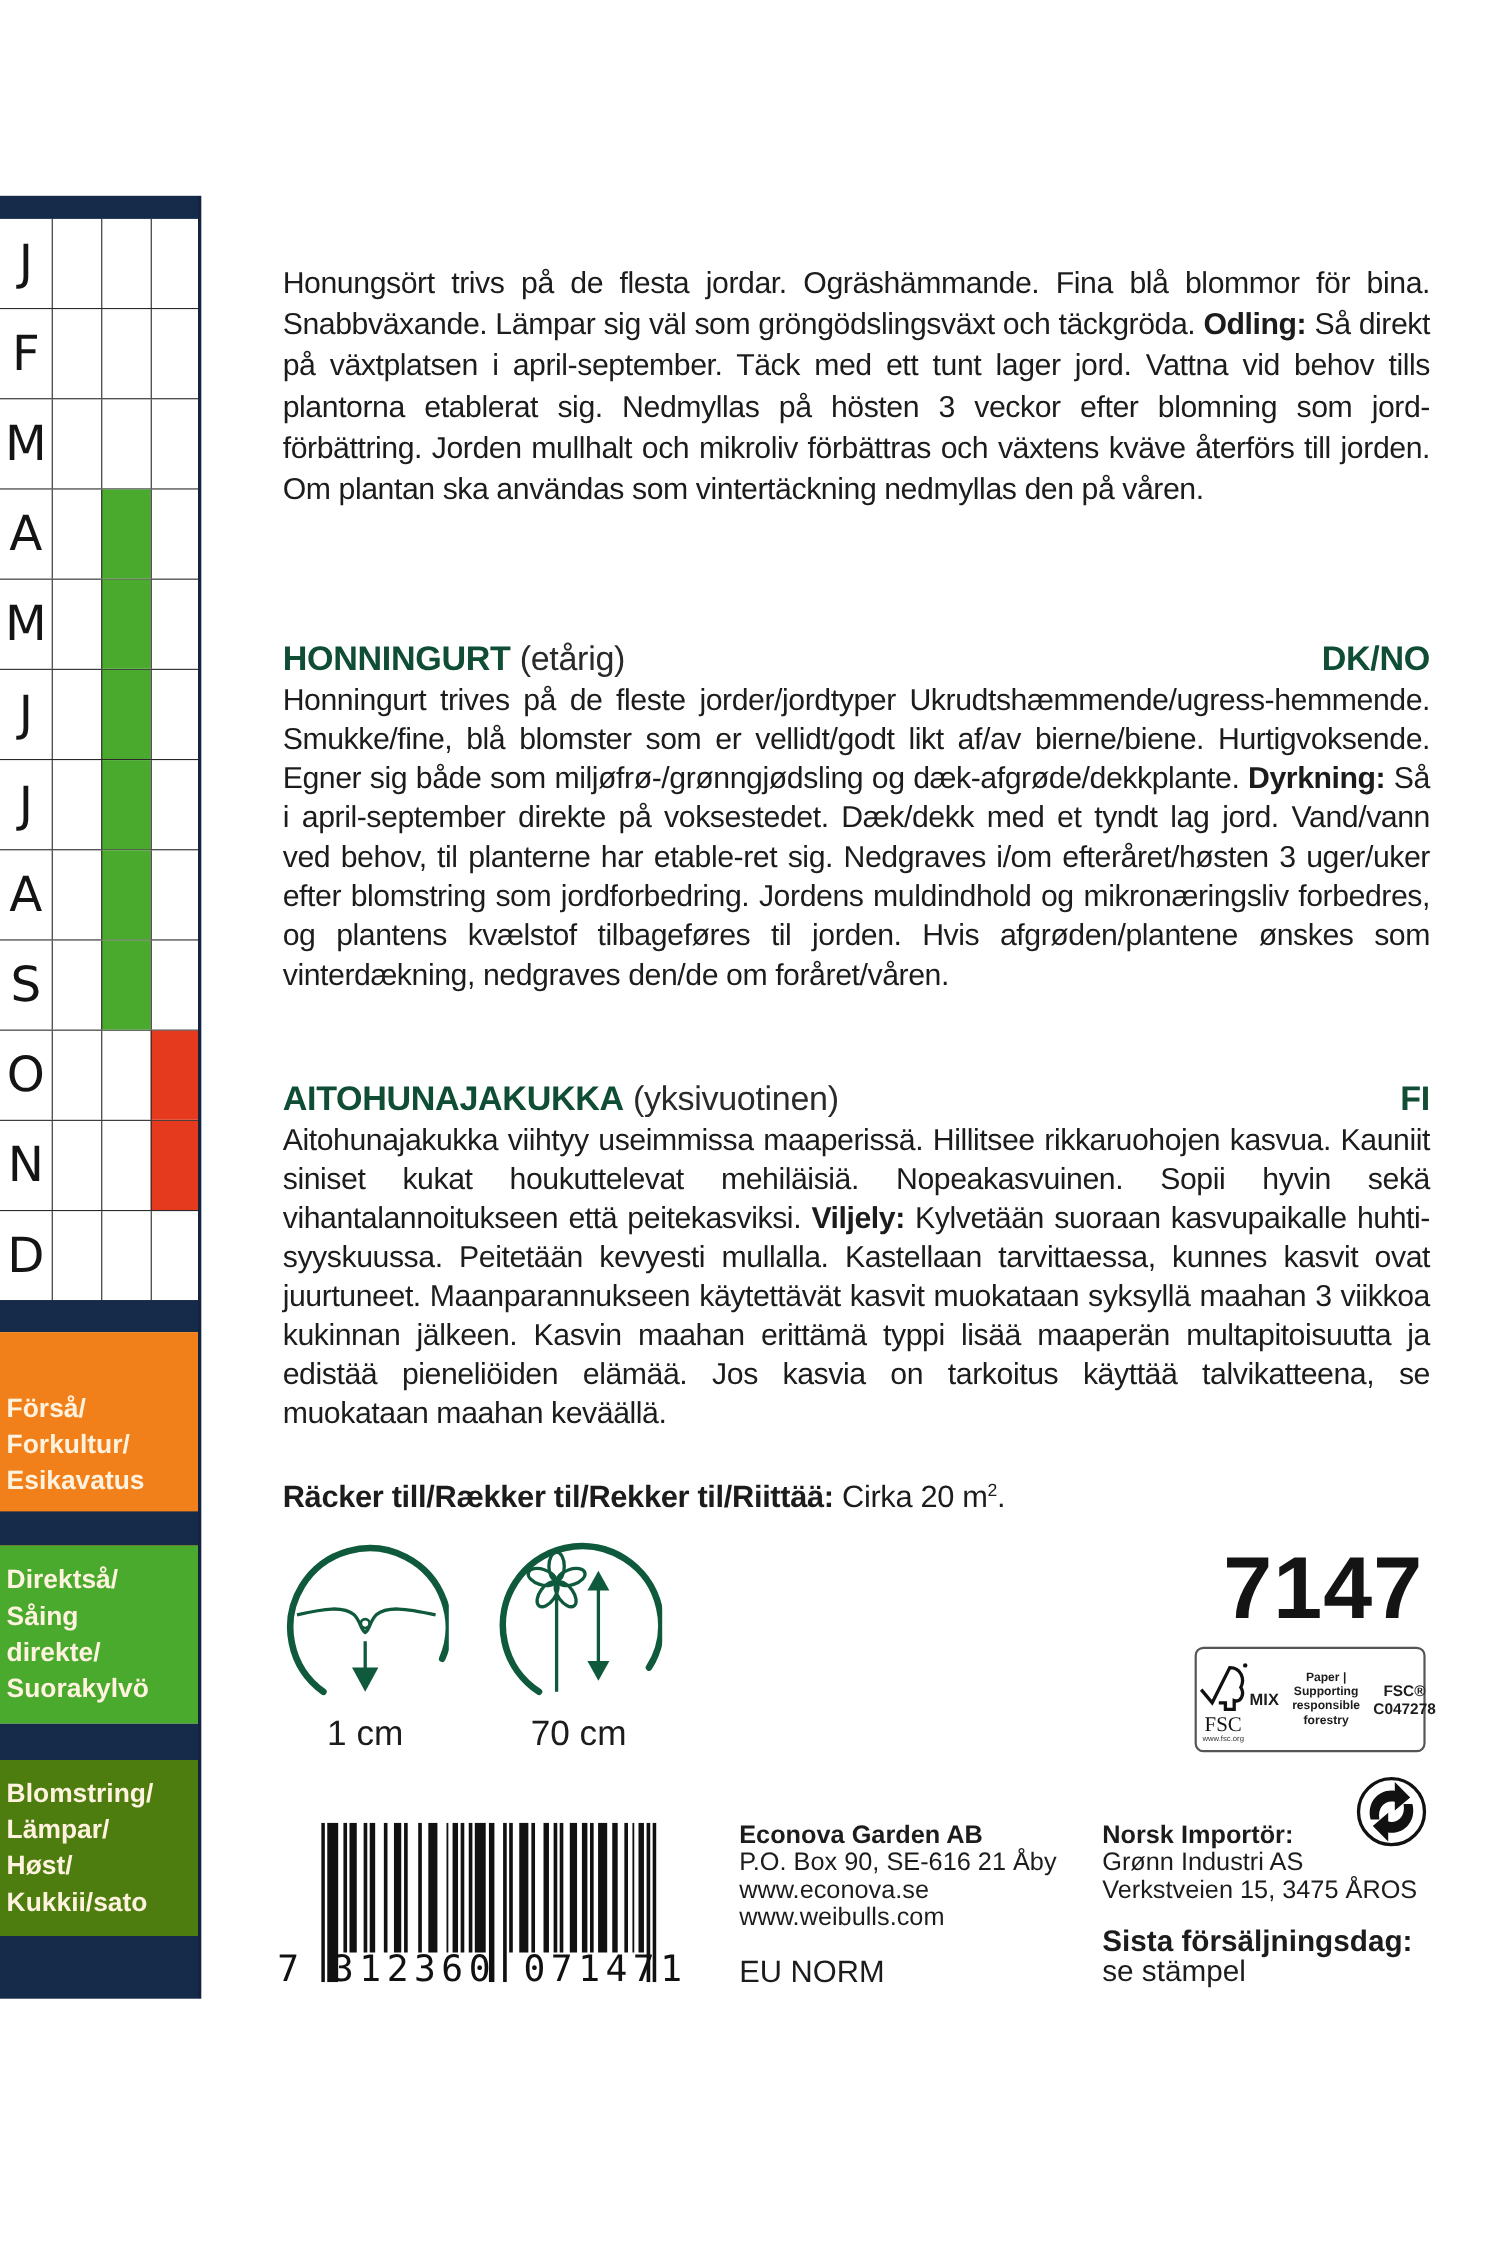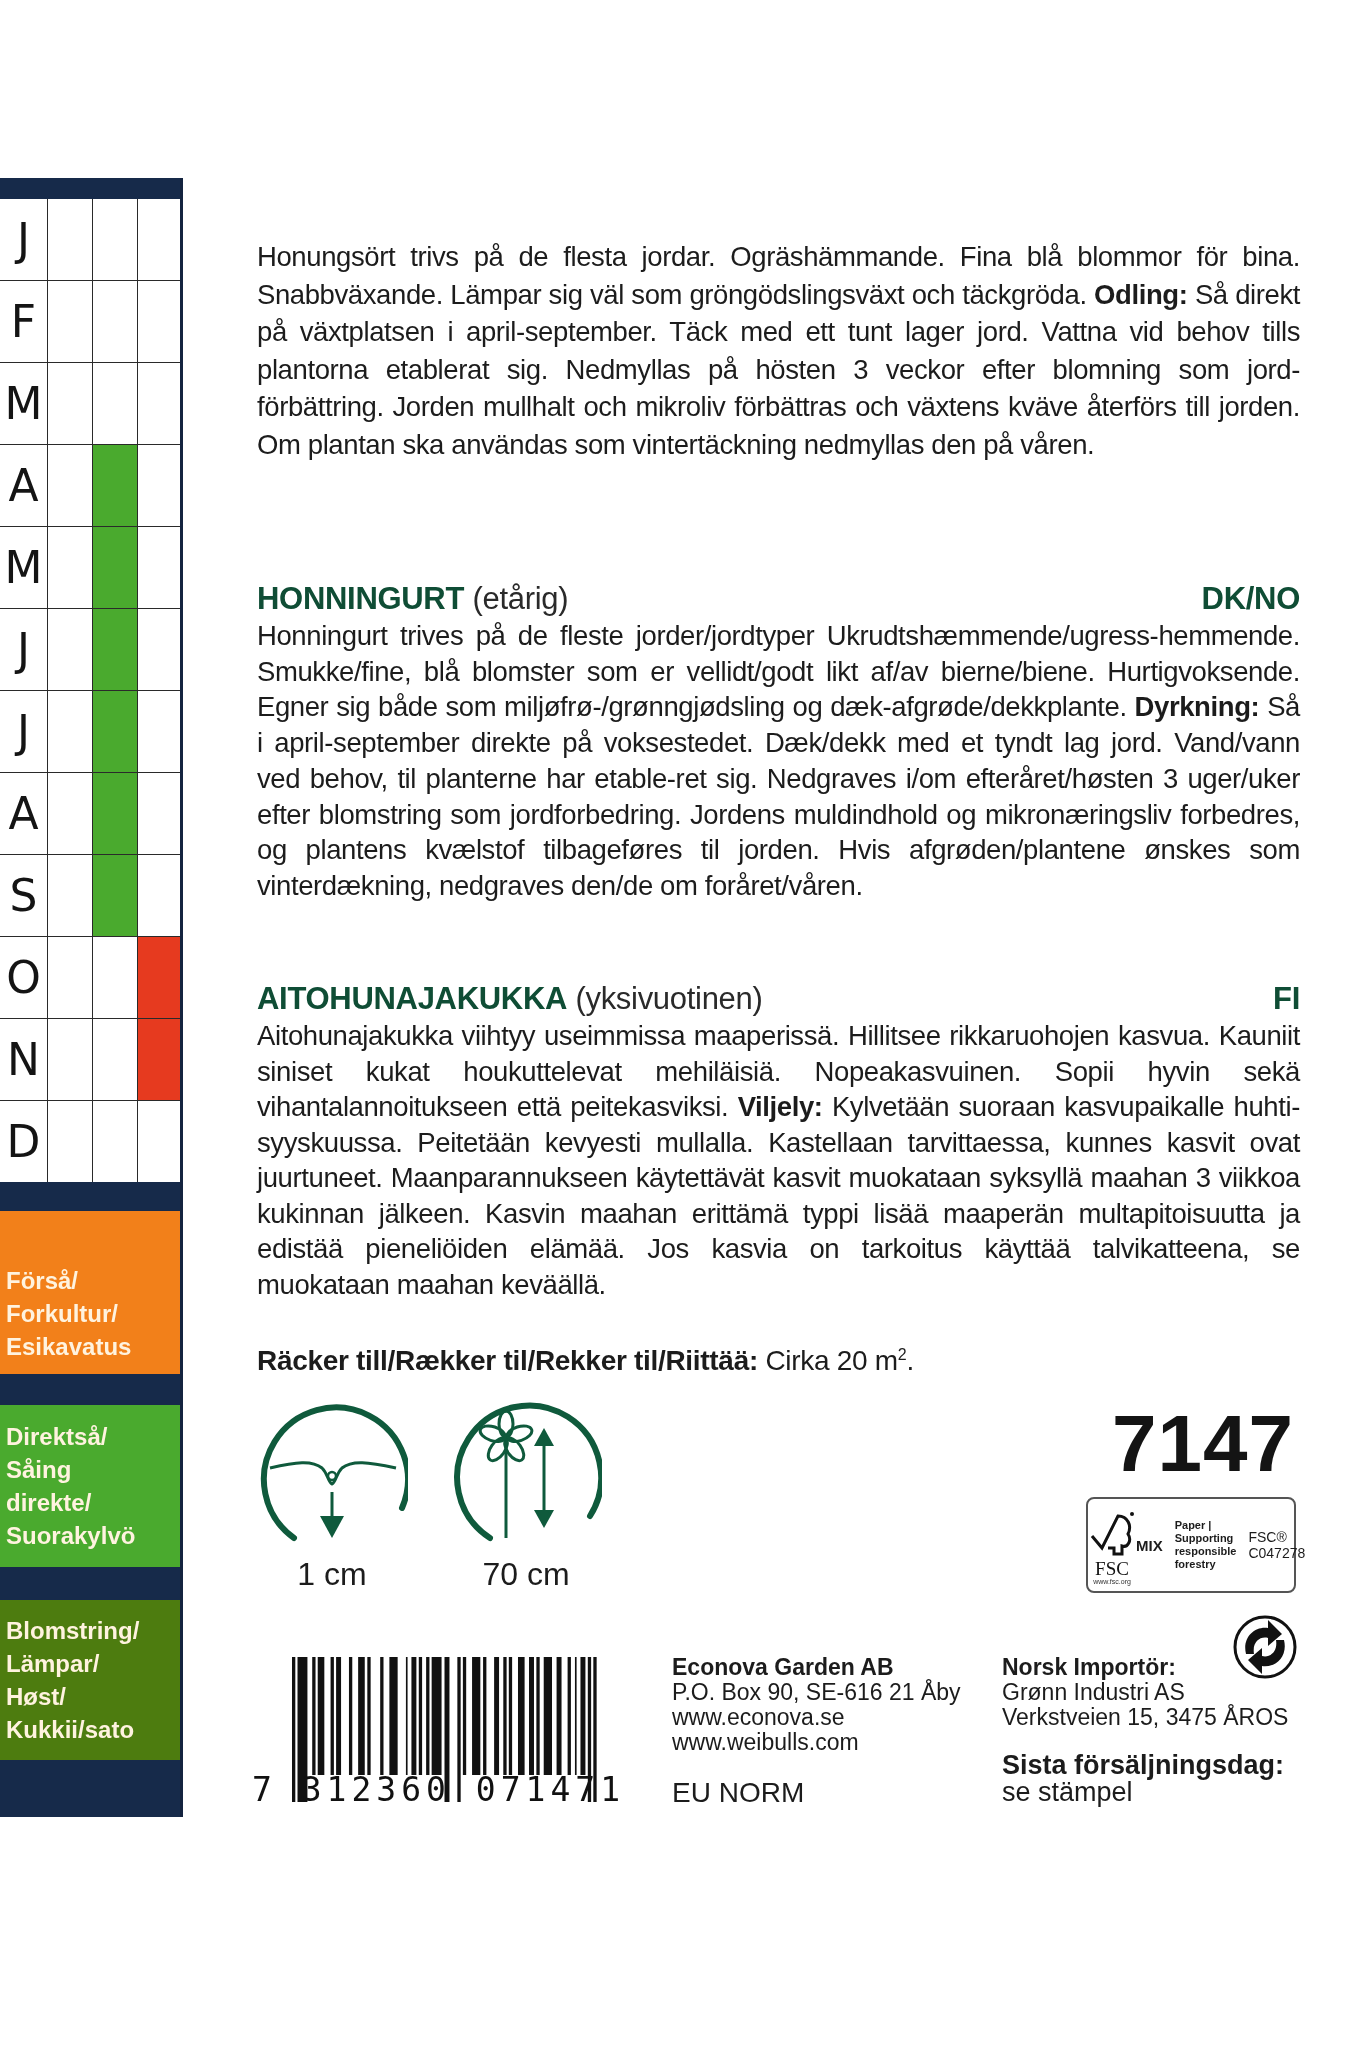--- a/index.html
+++ b/index.html
@@ -47,22 +47,22 @@
   .product-no { position: absolute; right: 72px; top: 1398px; font-size: 80px; font-weight: bold;
                 color: #141414; letter-spacing: 1px; }
 
   .fsc { position: absolute; left: 1086px; top: 1497px; width: 210px; height: 96px;
          border: 2px solid #555; border-radius: 8px; box-sizing: border-box; display: flex; }
   .fsc-left { width: 66px; display: flex; flex-direction: column; align-items: center; justify-content: flex-end; padding-bottom: 6px; }
   .fsc-mark { font-family: "Liberation Serif", serif; font-size: 19px; color: #111; line-height: 18px; }
   .fsc-url { font-size: 7px; color: #333; }
   .fsc-right { flex: 1; display: flex; flex-direction: row; align-items: center; justify-content: center; }
   .fsc-mix { font-size: 15px; font-weight: bold; }
-  .fsc-desc { font-size: 11px; font-weight: bold; text-align: left; line-height: 13px; margin: 3px 12px; }
-  .fsc-code { font-size: 14px; font-weight: normal; }
+  .fsc-desc { font-size: 11px; font-weight: bold; text-align: center; line-height: 13px; margin: 3px 12px; }
+  .fsc-code { font-size: 14px; font-weight: bold; text-align: center; }
 
   .barcode { position: absolute; left: 292px; top: 1657px; width: 305px; height: 145px; }
   .barcode-digits { position: absolute; left: 252px; top: 1770px; font-family: "DejaVu Sans Mono", monospace;
                     font-size: 33px; color: #111; letter-spacing: 5px; }
 
   .company { position: absolute; left: 672px; top: 1655px; font-size: 23px; line-height: 25px; color: #1c1c1c; }
   .company b { font-weight: bold; }
   .eunorm { position: absolute; left: 672px; top: 1777px; font-size: 28px; color: #1c1c1c; }
 
   .importer { position: absolute; left: 1002px; top: 1655px; font-size: 23px; line-height: 25px; color: #1c1c1c; }

